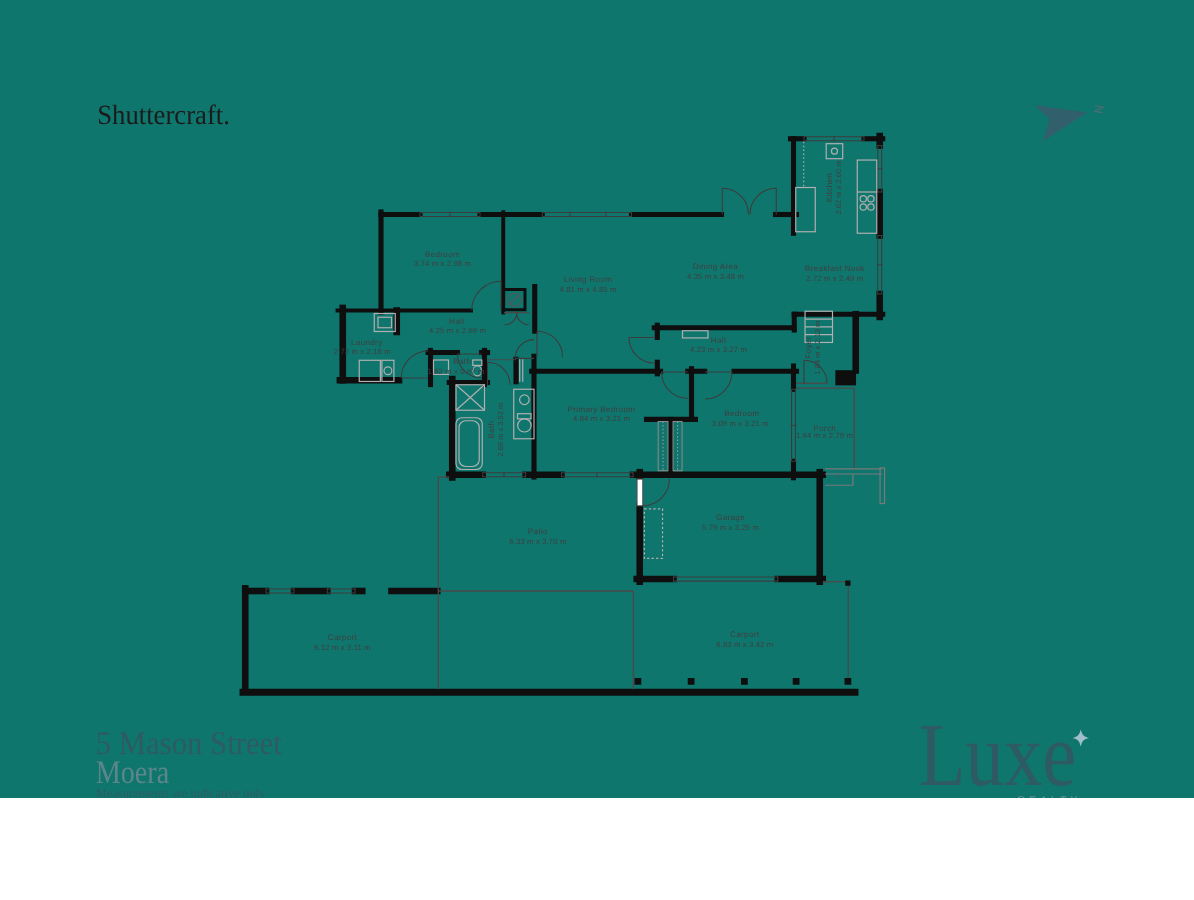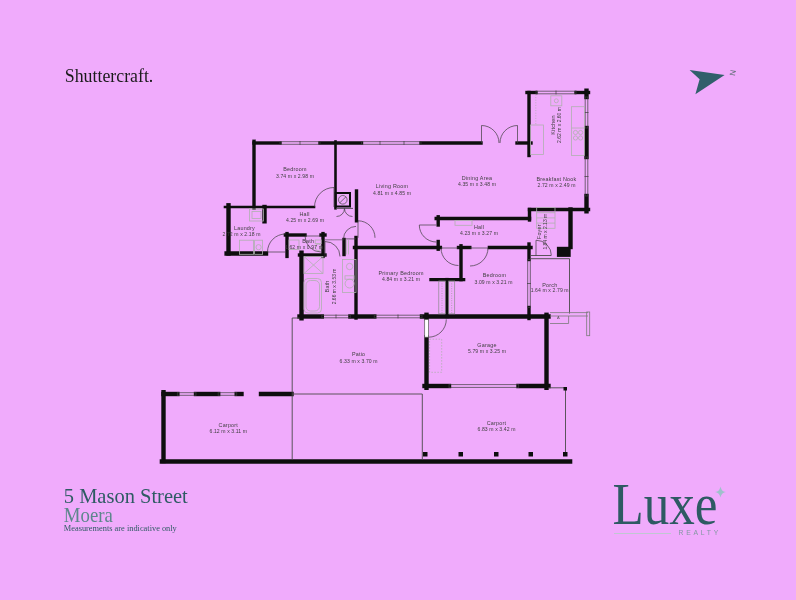--- a/index.html
+++ b/index.html
@@ -1,16 +1,16 @@
 <!DOCTYPE html>
 <html><head>
 <meta charset="utf-8">
 <style>
   html,body{margin:0;padding:0;background:#ffffff;}
-  #page{position:relative;width:796px;height:600px;background:#f0abfc;overflow:hidden;}
+  #page{position:relative;width:796px;height:532px;background:#0f766e;overflow:hidden;}
   svg{position:absolute;top:0;left:0;}
   text{font-family:"Liberation Sans",sans-serif;}
   .ser{font-family:"Liberation Serif",serif;}
 </style>
 </head>
 <body>
 <div id="page">
 <svg width="796" height="600" viewBox="0 0 796 600">
 
   <text class="ser" x="64.8" y="82.4" font-size="18.6" fill="#1b1b1b" textLength="88.5" lengthAdjust="spacingAndGlyphs">Shuttercraft.</text>

